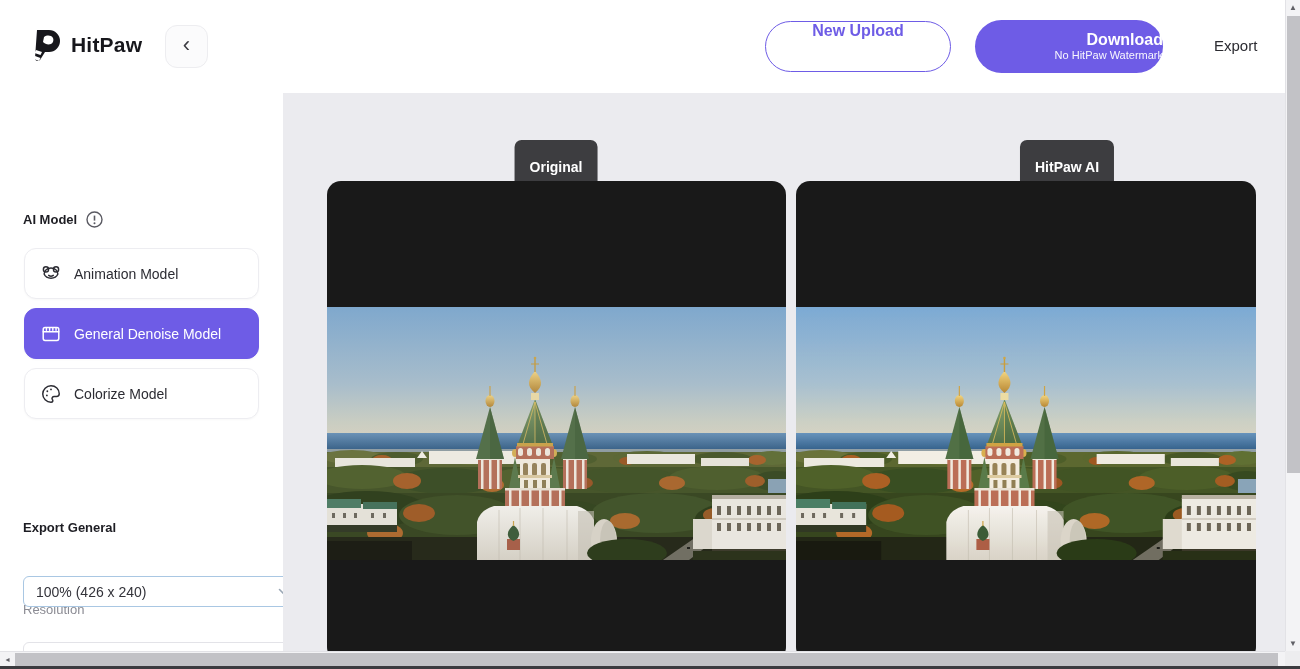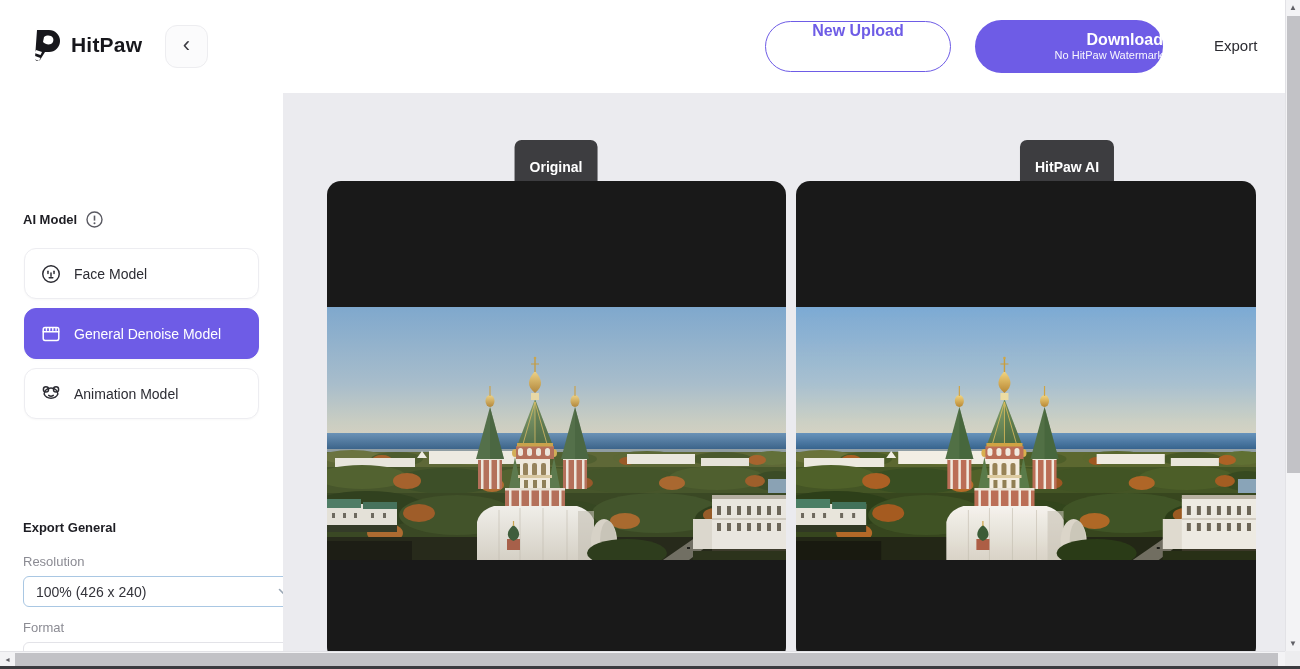--- a/index.html
+++ b/index.html
@@ -36,21 +36,21 @@
   .section-title{font-size:13px;font-weight:800;color:#1d1d23;}
   .models{position:absolute;left:24px;top:155px;}
   .model-btn{display:flex;align-items:center;gap:12px;width:235px;height:51px;border:1px solid #ededf1;
     border-radius:12px;background:#fff;padding:0 15px;margin-bottom:9px;font-size:14px;color:#2c2c33;
     cursor:pointer;box-shadow:0 1px 2px rgba(20,20,40,.03);}
   .model-btn .mi{flex:0 0 auto;display:flex;}
   .model-btn.selected{background:var(--accent);border-color:var(--accent);color:#fff;}
   .model-btn svg{stroke:#2c2c33;}
   .model-btn.selected svg{stroke:#fff;}
   .export-title{position:absolute;left:23px;top:427px;}
-  .field-label{position:absolute;left:23px;font-size:13px;color:#8b8b93;}
+  .field-label{position:absolute;left:23px;font-size:13px;color:#8b8b93;margin-top:48px;}
   .label-res{top:461px;}
   .label-fmt{top:527px;}
   .select{position:absolute;left:23px;width:280px;height:31px;border-radius:6px;background:#fff;
     display:flex;align-items:center;justify-content:space-between;padding:0 12px;font-size:14px;color:#33333a;cursor:pointer;}
   .select-res{top:483px;border:1px solid #a9c7e3;}
   .select-fmt{top:549px;border:1px solid #e3e3e8;}
 
   
   .main{position:absolute;left:283px;top:93px;width:1002px;height:558px;background:var(--main-bg);overflow:hidden;}
   .badge{position:absolute;top:47px;transform:translateX(-50%);background:var(--badge-bg);color:#fff;
@@ -287,52 +287,51 @@
         <circle cx="8.5" cy="8.5" r="7.5" fill="none" stroke="#5a5a62" stroke-width="1.4"></circle>
         <line x1="8.5" y1="4.6" x2="8.5" y2="9.6" stroke="#5a5a62" stroke-width="1.6"></line>
         <circle cx="8.5" cy="12.2" r="1" fill="#5a5a62"></circle>
       </svg>
     </div>
 
     <div class="models">
       <div class="model-btn">
         <span class="mi">
           <svg width="22" height="22" viewBox="0 0 24 24" fill="none" stroke-width="1.6" stroke-linecap="round">
-            <circle cx="12" cy="12" r="9"></circle>
-            <line x1="8.7" y1="9" x2="8.7" y2="11.5"></line>
-              <line x1="15.3" y1="9" x2="15.3" y2="11.5"></line>
-            <line x1="12" y1="11" x2="12" y2="14.5"></line>
-              <line x1="10" y1="16.2" x2="14" y2="16.2"></line>
+            <circle cx="6.5" cy="7" r="2.8"></circle>
+              <circle cx="17.5" cy="7" r="2.8"></circle>
+            <path d="M4.5 12 a8 7 0 0 0 15 0 a7.5 6.5 0 0 0 -15 0 Z"></path>
+            <path d="M9.5 13.5 q2.5 2 5 0"></path>
           </svg>
         </span>
-        <span>Face Model</span>
+        <span>Animation Model</span>
       </div>
       <div class="model-btn selected">
         <span class="mi">
           <svg width="22" height="22" viewBox="0 0 24 24" fill="none" stroke-width="1.6" stroke-linecap="round">
             <rect x="3.5" y="5" width="17" height="14" rx="2"></rect>
             <line x1="3.5" y1="9.5" x2="20.5" y2="9.5"></line>
             <line x1="7" y1="5.5" x2="7" y2="8"></line>
               <line x1="10.5" y1="5.5" x2="10.5" y2="8"></line>
             <line x1="14" y1="5.5" x2="14" y2="8"></line>
               <line x1="17.5" y1="5.5" x2="17.5" y2="8"></line>
           </svg>
         </span>
         <span>General Denoise Model</span>
       </div>
       <div class="model-btn">
         <span class="mi">
           <svg width="22" height="22" viewBox="0 0 24 24" fill="none" stroke-width="1.6" stroke-linecap="round">
-            <circle cx="6.5" cy="7" r="2.8"></circle>
-              <circle cx="17.5" cy="7" r="2.8"></circle>
-            <path d="M4.5 12 a8 7 0 0 0 15 0 a7.5 6.5 0 0 0 -15 0 Z"></path>
-            <path d="M9.5 13.5 q2.5 2 5 0"></path>
+            <path d="M12 3 a9 9 0 1 0 0 18 c2 0 2.5 -1.6 1.5 -3 c-1 -1.5 0 -3.2 2 -3.2 h2.5 c1.8 0 3 -1.3 3 -3 C21 6.5 17 3 12 3 Z"></path>
+            <circle cx="8" cy="9" r="1" fill="#2c2c33" stroke="none"></circle>
+            <circle cx="7.5" cy="13.5" r="1" fill="#2c2c33" stroke="none"></circle>
+            <circle cx="12" cy="7" r="1" fill="#2c2c33" stroke="none"></circle>
           </svg>
         </span>
-        <span>Animation Model</span>
+        <span>Colorize Model</span>
       </div>
     </div>
 
     <span class="section-title export-title">Export General</span>
 
     <span class="field-label label-res">Resolution</span>
     <div class="select select-res">
       <span>100% (426 x 240)</span>
       <svg width="12" height="8" viewBox="0 0 12 8">
         <polyline points="1.5,1.5 6,6 10.5,1.5" fill="none" stroke="#9aa7b5" stroke-width="1.6" stroke-linecap="round"></polyline>

